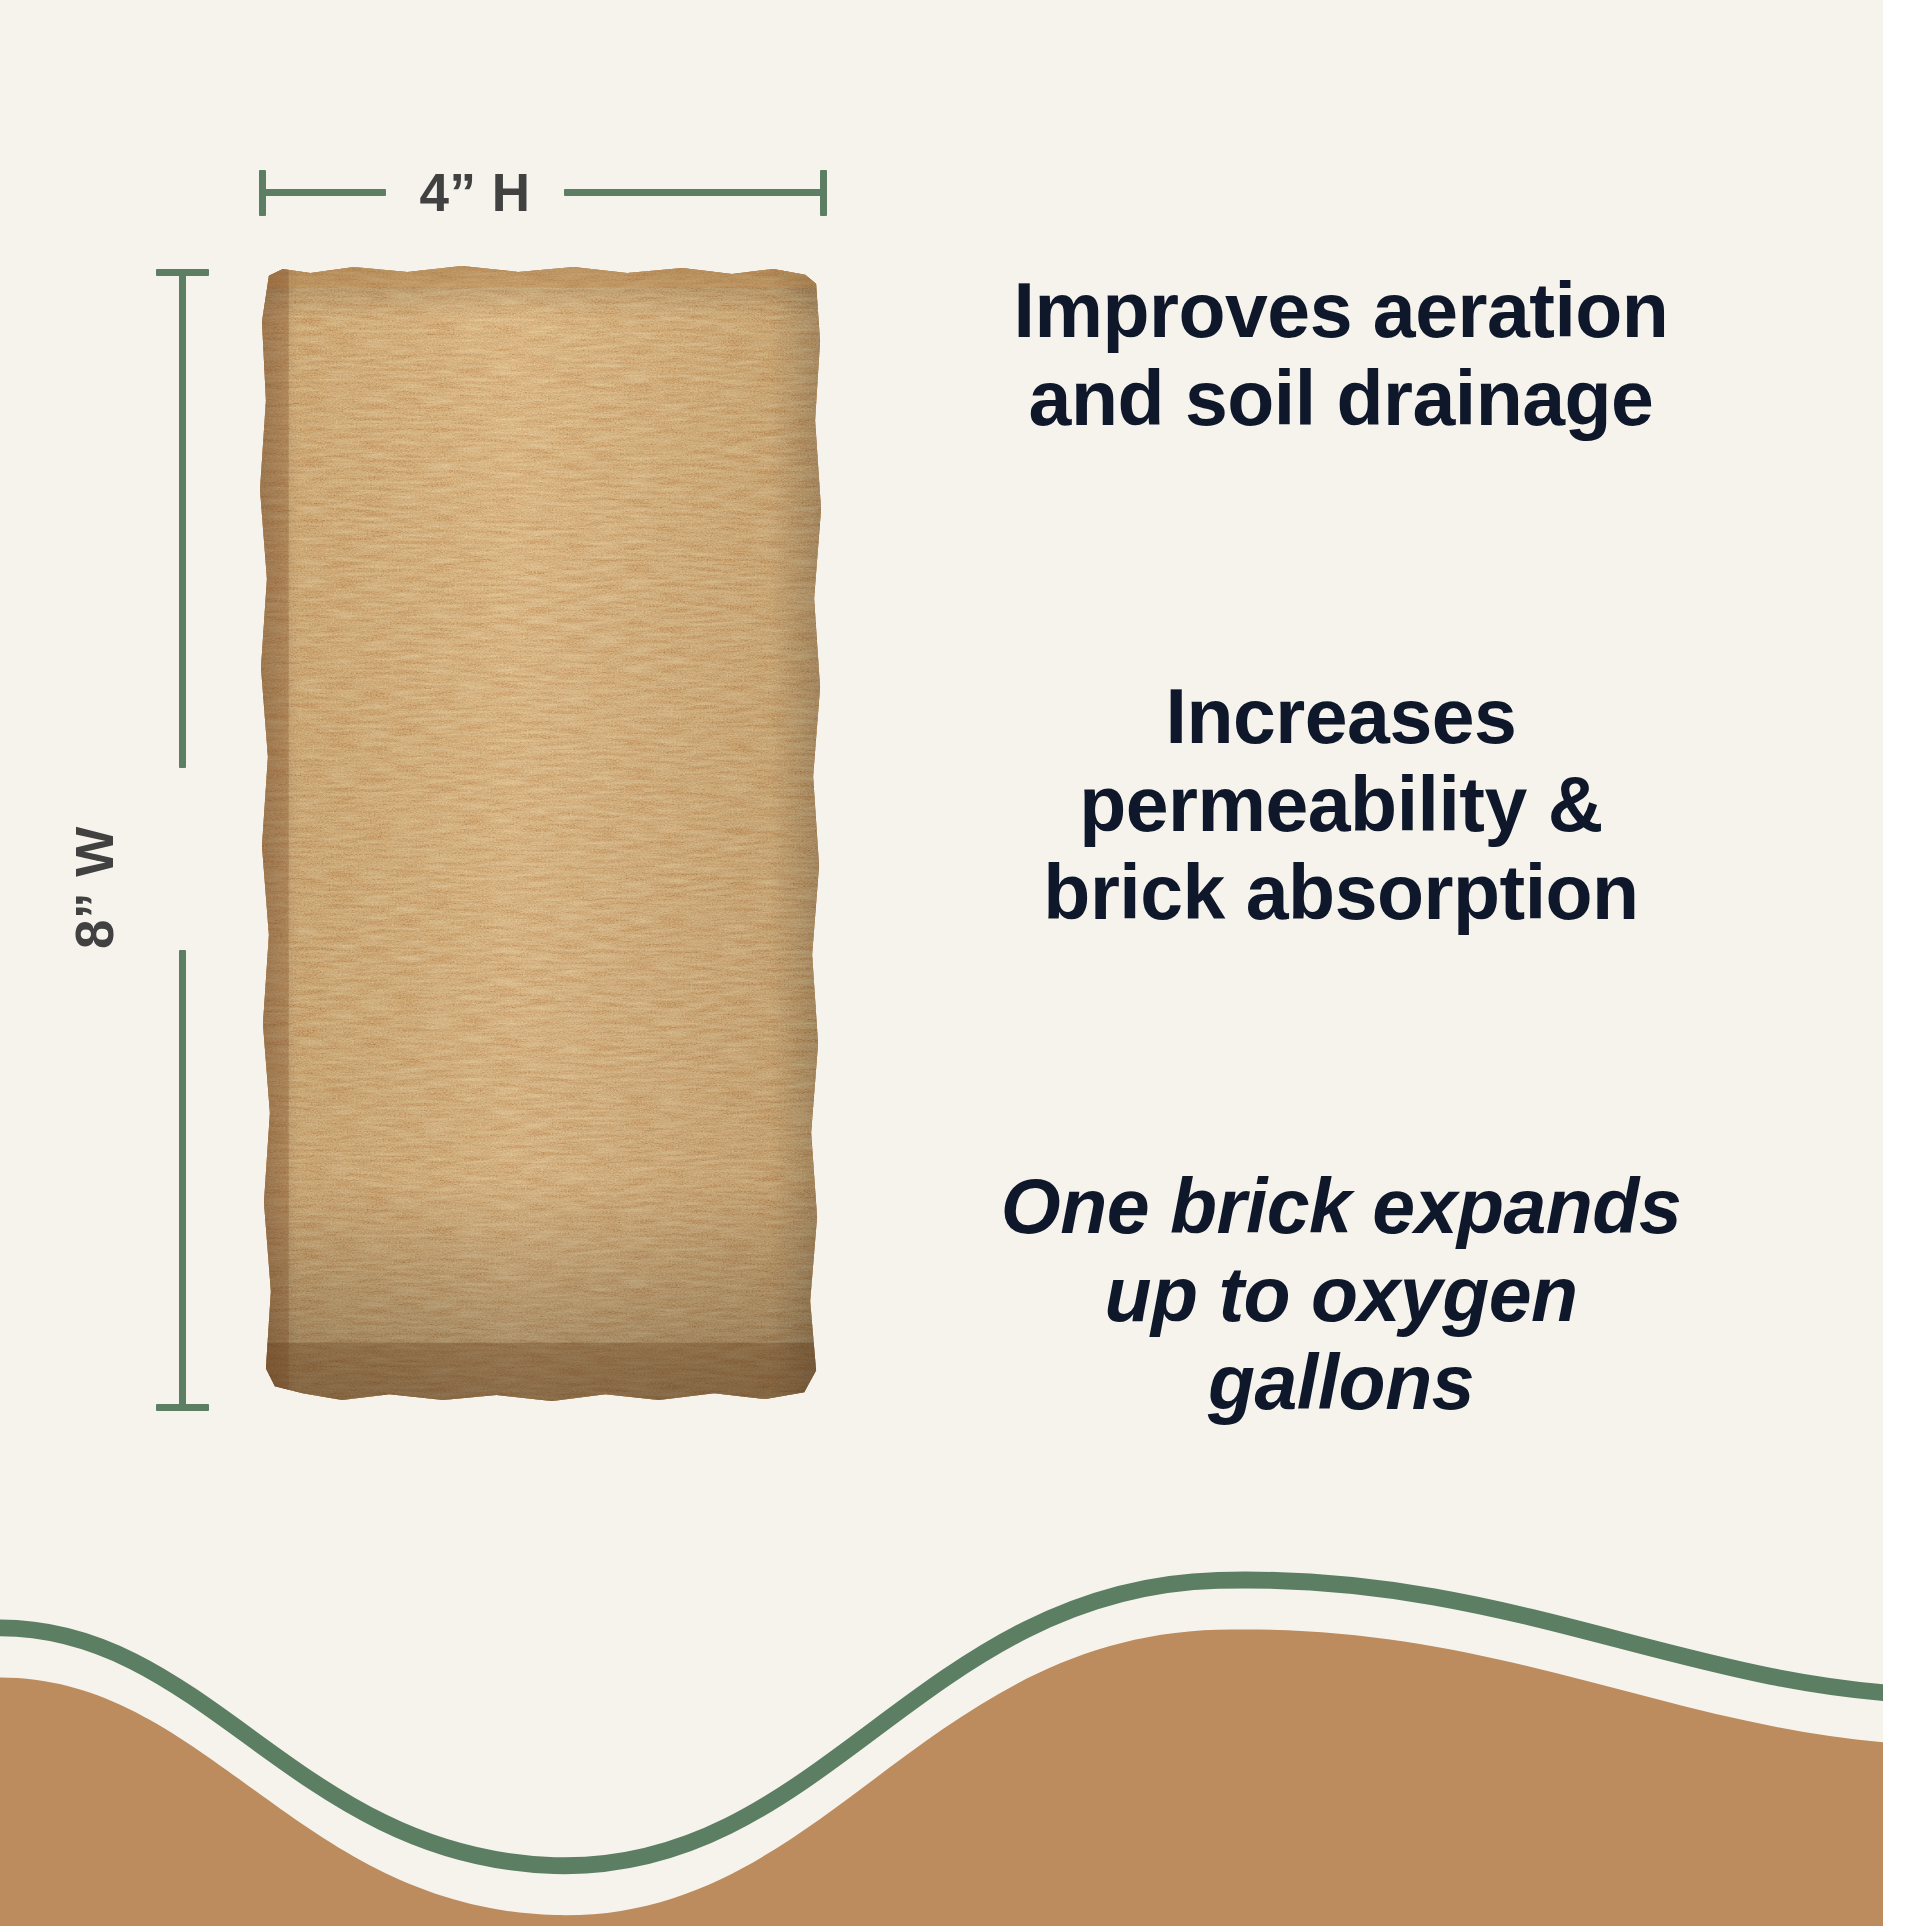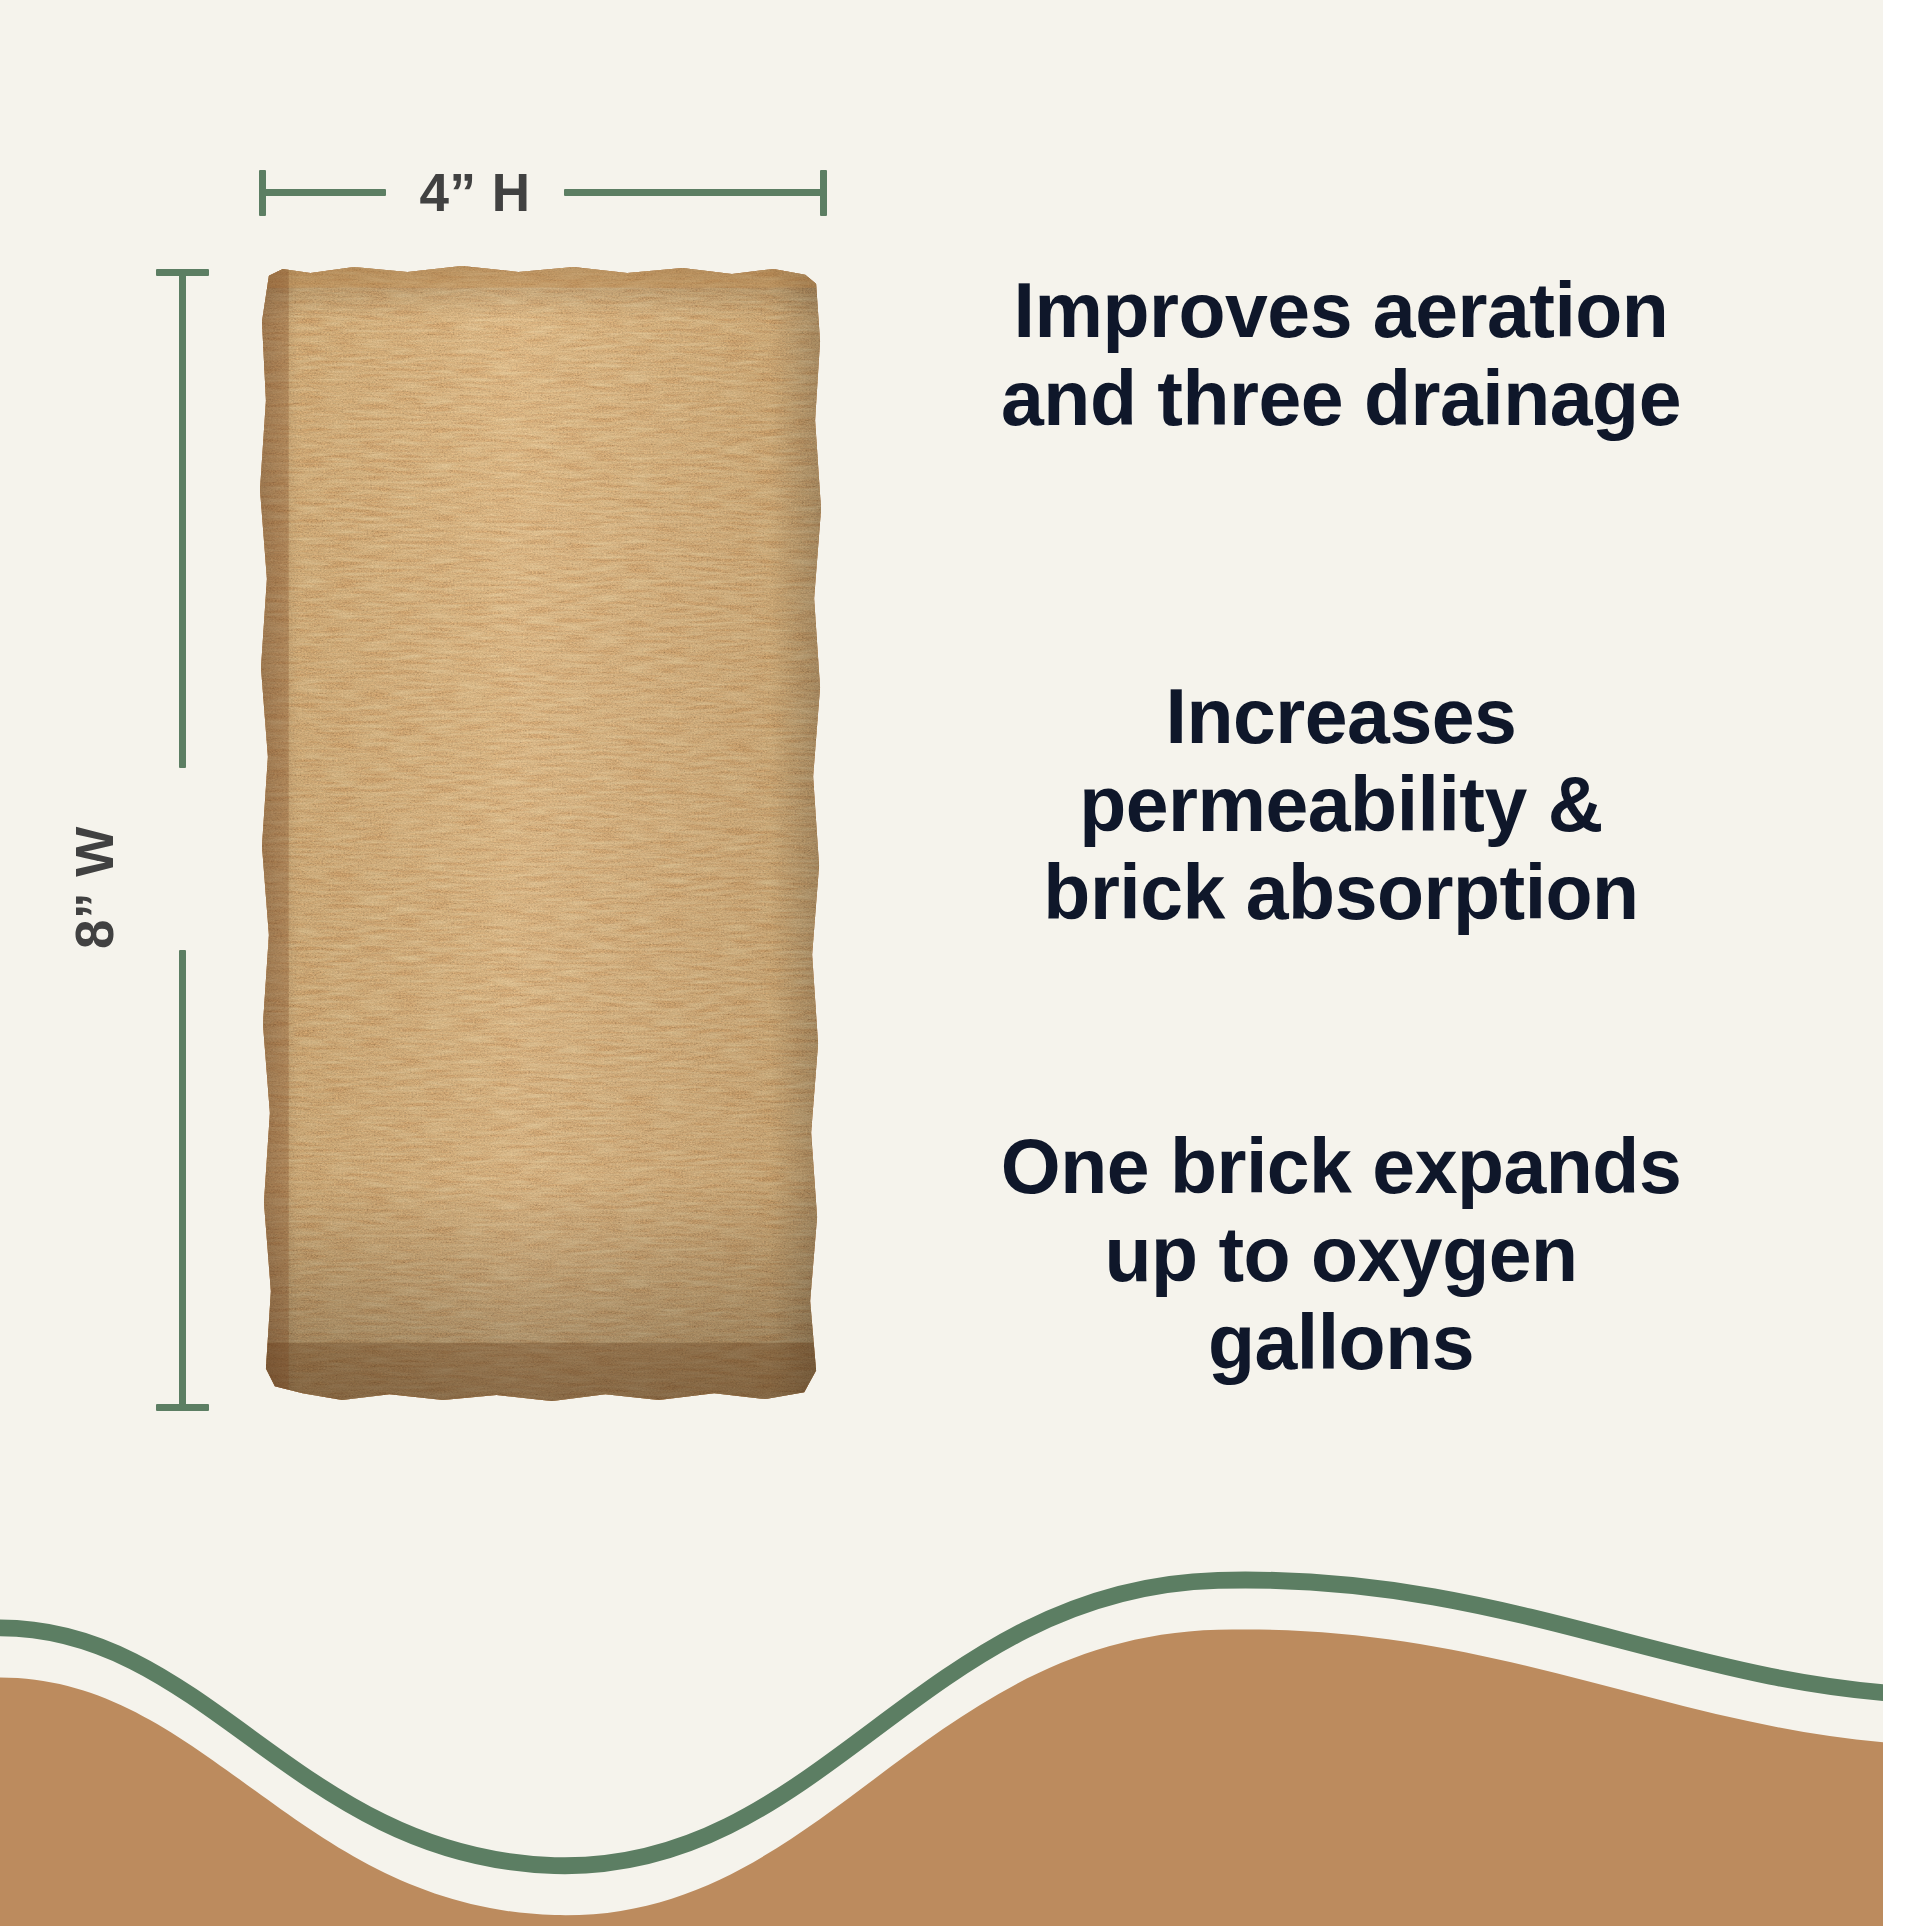--- a/index.html
+++ b/index.html
@@ -88,21 +88,21 @@
     position: absolute;
     color: #0f172a;
     font-weight: bold;
     font-size: 77px;
     line-height: 1.14;
     text-align: center;
     letter-spacing: -0.5px;
   }
   #feature-0 { left: 965px; top: 267px;  width: 752px; }
   #feature-1 { left: 965px; top: 673px;  width: 752px; text-align: center; }
-  #feature-2 { left: 965px; top: 1123px; width: 752px; }
+  #feature-2 { left: 965px; top: 1163px; width: 752px; font-style: italic; }
 
   .feature .ln { display: block; }
 
   
   #wave {
     position: absolute;
     left: 0;
     bottom: 0;
     width: 1927px;
     height: 416px;
@@ -190,21 +190,21 @@
 
         <rect x="0" y="1092" width="573" height="65" fill="#5E3414" opacity="0.30"></rect>
 
         <rect x="0" y="0" width="30" height="1157" fill="#7A4620" opacity="0.28"></rect>
       </g>
     </svg>
   </div>
 
   <div class="feature" id="feature-0">
     <span class="ln">Improves aeration</span>
-    <span class="ln">and three drainage</span>
+    <span class="ln">and soil drainage</span>
   </div>
 
   <div class="feature" id="feature-1">
     <span class="ln">Increases</span>
     <span class="ln">permeability &amp;</span>
     <span class="ln">brick absorption</span>
   </div>
 
   <div class="feature" id="feature-2">
     <span class="ln">One brick expands</span>

